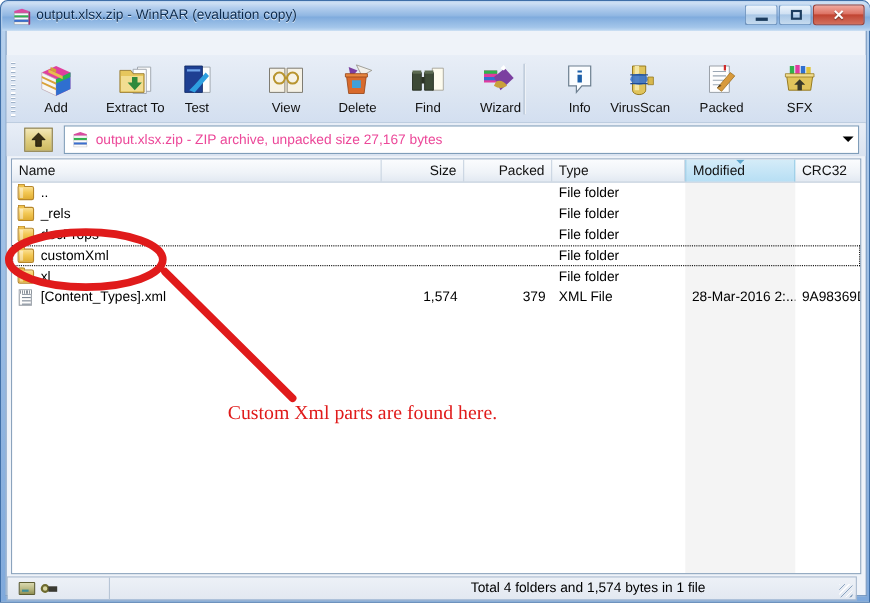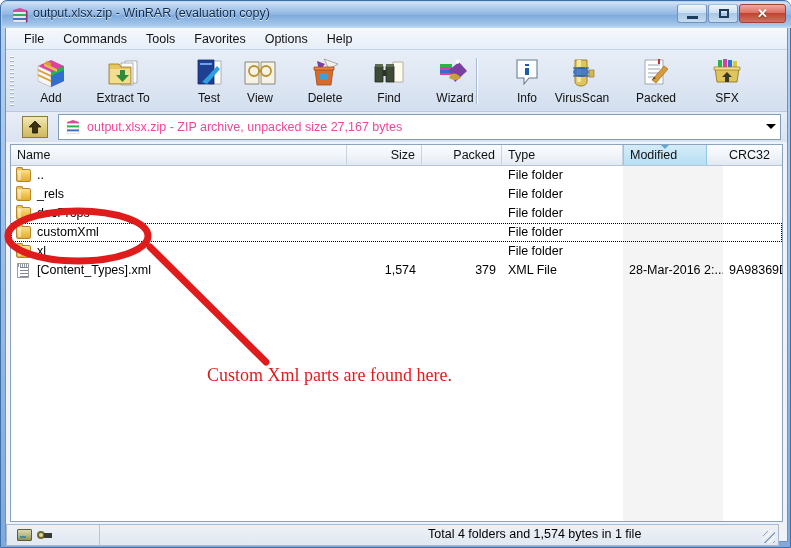--- a/index.html
+++ b/index.html
@@ -439,28 +439,20 @@
         <span class="glyph-max"></span>
       </div>
       <div class="winbtn close">
         <span class="glyph-close">✕</span>
       </div>
     </div>
   </div>
 
   <div class="client">
 
-    <div class="menubar">
-      <div class="menu-item">File</div>
-      <div class="menu-item">Commands</div>
-      <div class="menu-item">Tools</div>
-      <div class="menu-item">Favorites</div>
-      <div class="menu-item">Options</div>
-      <div class="menu-item">Help</div>
-    </div>
 
     <div class="toolbar">
       <div class="grip"></div>
 
       <div class="tbtn" style="left:14px">
         <div class="ico">
           <svg viewBox="0 0 36 34" width="36" height="34">
             <path d="M5 10 L18 4 L31 10 L31 25 L18 31 L5 25 Z" fill="#e0409e"></path>
             <path d="M5 10 L18 16 L18 31 L5 25 Z" fill="#f6f6f6" stroke="#b9b9b9" stroke-width="0.6"></path>
             <path d="M18 16 L31 10 L31 25 L18 31 Z" fill="#2f6fd0"></path>
@@ -480,21 +472,21 @@
             <path d="M20 5 h12 v22 h-12 Z" fill="#fdfdfd" stroke="#9aa0a8" stroke-width="0.8"></path>
             <path d="M16 7 h12 v22 h-12 Z" fill="#fdfdfd" stroke="#9aa0a8" stroke-width="0.8"></path>
             <path d="M4 8 h10 l2 3 h10 v17 H4 Z" fill="#e6c65c" stroke="#95782c" stroke-width="0.8"></path>
             <path d="M5 13 h20 v14 H5 Z" fill="#f2dd91"></path>
             <path d="M15 14 h5 v5 h4 l-6.5 7 L11 19 h4 Z" fill="#2f8a3c"></path>
           </svg>
         </div>
         <div class="lbl">Extract To</div>
       </div>
 
-      <div class="tbtn" style="left:172px">
+      <div class="tbtn" style="left:142px">
         <div class="ico">
           <svg viewBox="0 0 36 34" width="36" height="34">
             <path d="M18 5 h12 v23 h-12 Z" fill="#fdfdfd" stroke="#9aa0a8" stroke-width="0.8"></path>
             <path d="M7 4 h16 v24 H7 Z" fill="#1e3f92" stroke="#112c66" stroke-width="0.8"></path>
             <path d="M9 7 h12 v2 H9 Z" fill="#6ea3e8"></path>
             <path d="M11 26 l5 -5 l10 -11 l3 3 l-13 15 Z" fill="#2e9fe0"></path>
           </svg>
         </div>
         <div class="lbl">Test</div>
       </div>
@@ -631,21 +623,21 @@
 
     <div class="listwrap">
 
       <div class="colshade" style="left:612px; width:100px;"></div>
 
       <div class="hdr">
         <div class="hcell" style="left:0px;width:336px">Name</div>
         <div class="hcell num" style="left:336px;width:75px">Size</div>
         <div class="hcell num" style="left:411px;width:80px">Packed</div>
         <div class="hcell" style="left:491px;width:121px">Type</div>
-        <div class="hcell sorted" style="left:612px;width:84px">
+        <div class="hcell sorted" style="left:612px;width:100px">
           <span class="sortmark"></span>
           <span>Modified</span>
         </div>
         <div class="hcell" style="left:712px;width:59px;border-right:none">CRC32</div>
       </div>
 
       <div class="rows">
 
         <div class="row">
           <span class="rowicon">

